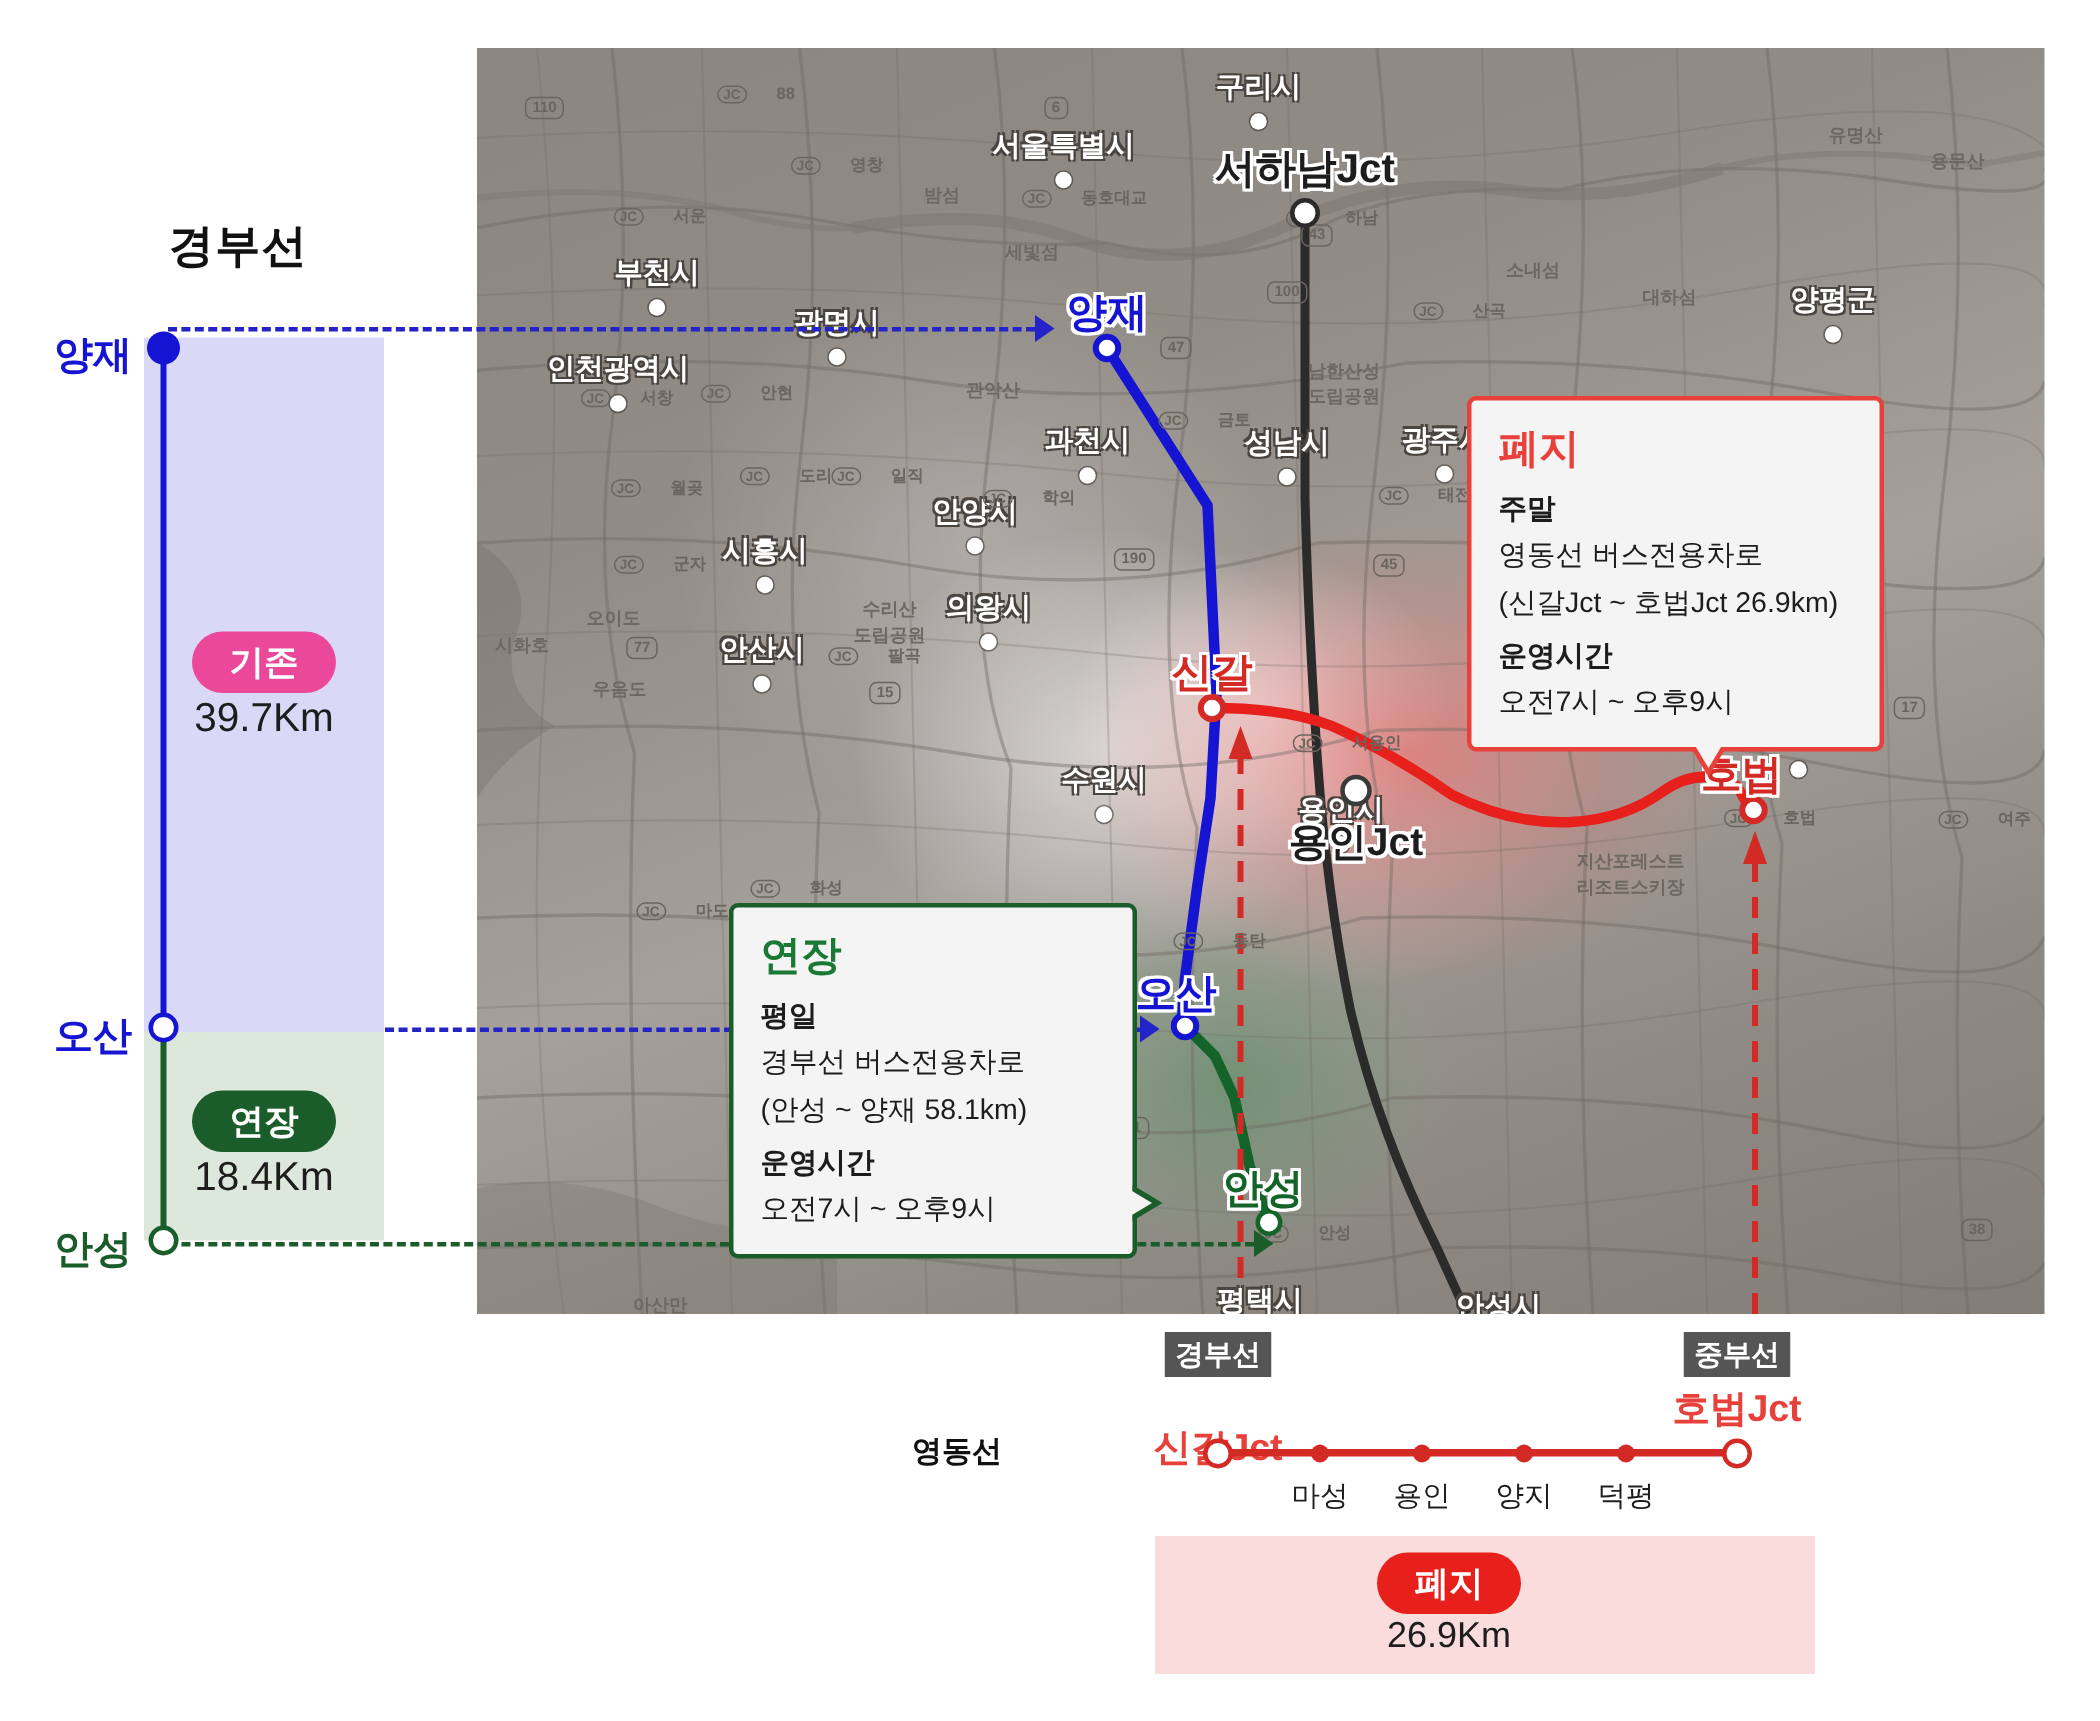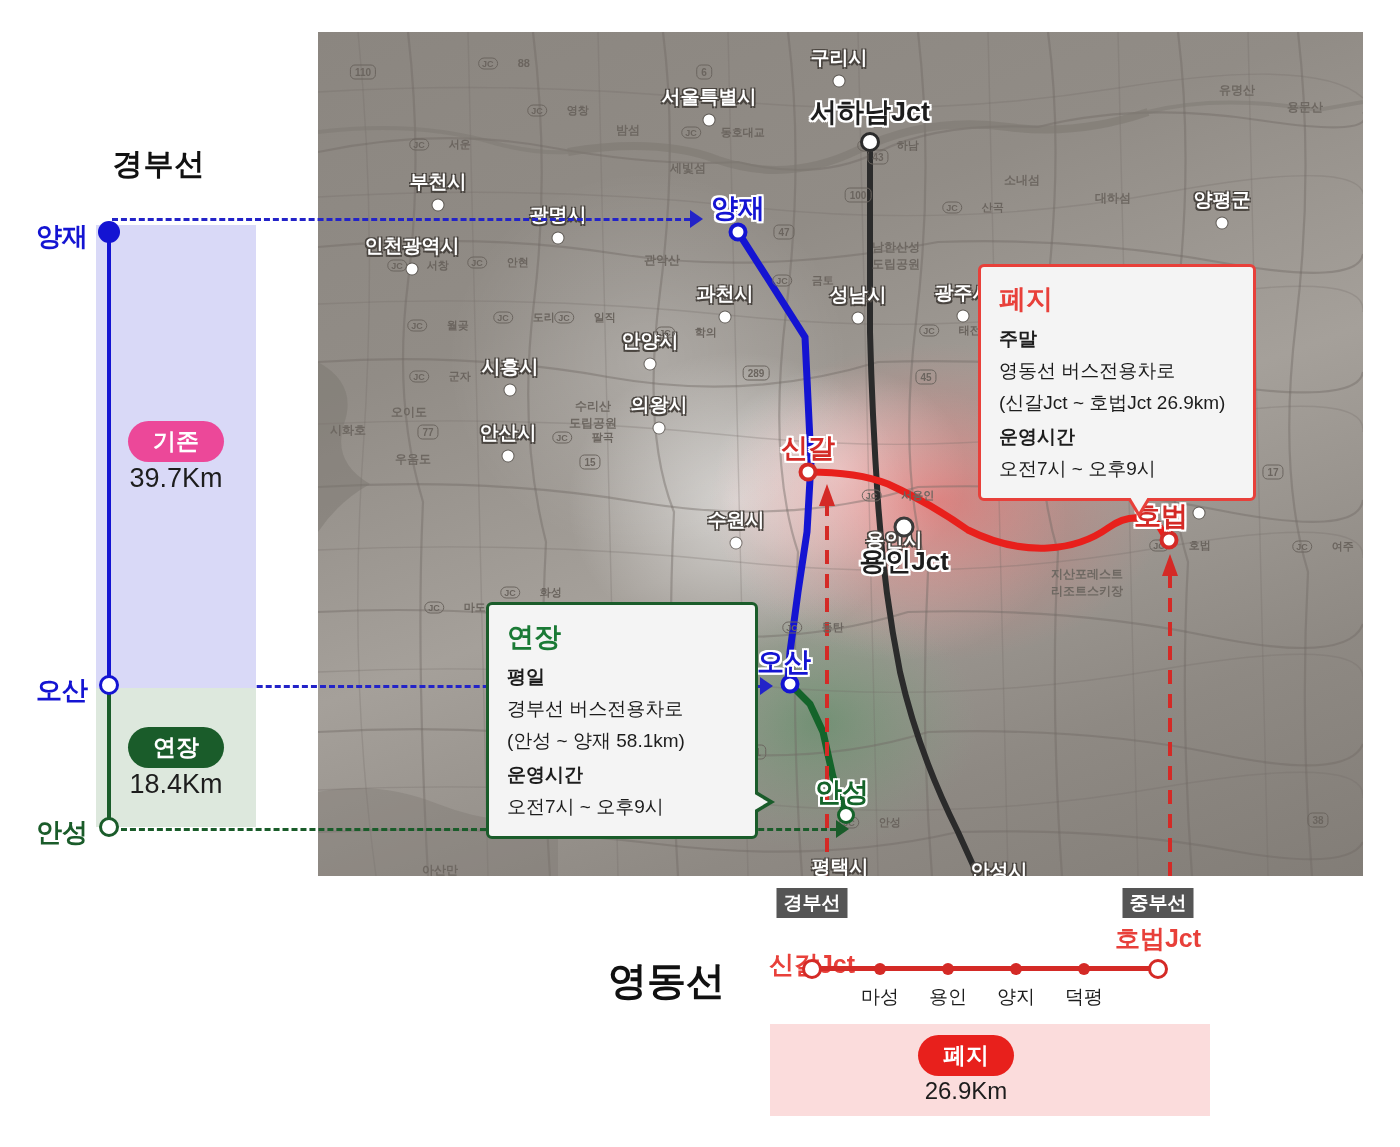--- a/index.html
+++ b/index.html
@@ -129,21 +129,21 @@
   .callout-title { font-size: 27px; font-weight: bold; margin-bottom: 9px; }
   .callout-red .callout-title   { color: #e8403a; }
   .callout-green .callout-title { color: #1a7a35; }
   .callout-sub  { font-size: 19px; font-weight: bold; color: #1d1d1d; margin-top: 9px; }
   .callout-body { font-size: 19px; color: #1d1d1d; line-height: 1.3; margin-top: 7px; }
   .callout-tail { position: absolute; width: 0; height: 0; }
 
   
   #yeongdong-diagram { position: absolute; left: 590px; top: 880px; width: 640px; height: 240px; }
   .yd-title {
-    position: absolute; left: 18px; top: 74px; font-size: 39px; font-weight: bold; color: #111;
+    position: absolute; left: 18px; top: 74px; font-size: 20px; font-weight: bold; color: #111;
   }
   .tag-gray {
     position: absolute; background: #555555; color: #ffffff;
     font-size: 19px; font-weight: bold; padding: 2px 7px; transform: translateX(-50%);
   }
   .jct-label {
     position: absolute; color: #e8403a; font-size: 25px; font-weight: bold;
     transform: translateX(-50%); white-space: nowrap;
   }
   .yd-line { position: absolute; height: 5px; background: #d42a26; }
@@ -338,21 +338,21 @@
         <div class="jc-badge" style="left: 1005px; top: 514px;"><span class="jc-circle">JC</span>여주</div>
         <div class="jc-badge" style="left: 862px; top: 513px;"><span class="jc-circle">JC</span>호법</div>
         <div class="jc-badge" style="left: 552px; top: 790px;"><span class="jc-circle">JC</span>안성</div>
       </div>
     <div id="map-shields">
         <div class="shield" style="left: 45px; top: 40px;">110</div>
         <div class="shield" style="left: 386px; top: 40px;">6</div>
         <div class="shield" style="left: 540px; top: 163px;">100</div>
         <div class="shield" style="left: 560px; top: 125px;">43</div>
         <div class="shield" style="left: 466px; top: 200px;">47</div>
-        <div class="shield" style="left: 438px; top: 341px;">289</div>
+        <div class="shield" style="left: 438px; top: 341px;">190</div>
         <div class="shield" style="left: 110px; top: 400px;">77</div>
         <div class="shield" style="left: 272px; top: 430px;">15</div>
         <div class="shield" style="left: 608px; top: 345px;">45</div>
         <div class="shield" style="left: 440px; top: 720px;">1</div>
         <div class="shield" style="left: 955px; top: 440px;">17</div>
         <div class="shield" style="left: 380px; top: 794px;">42</div>
         <div class="shield" style="left: 1000px; top: 788px;">38</div>
       </div>
 
     <div class="st-node" style="left:552px; top:110px; width:20px; height:20px; border:3px solid #2b2b2b;"></div>

